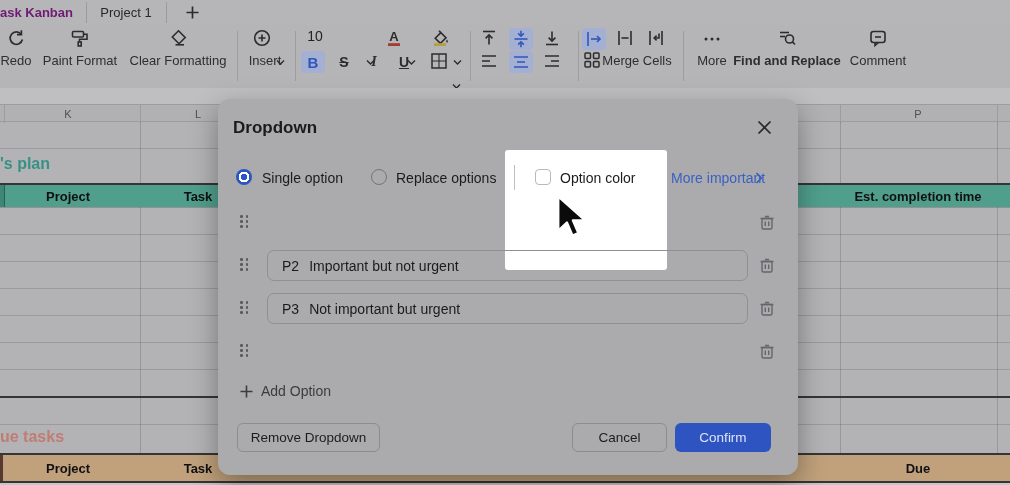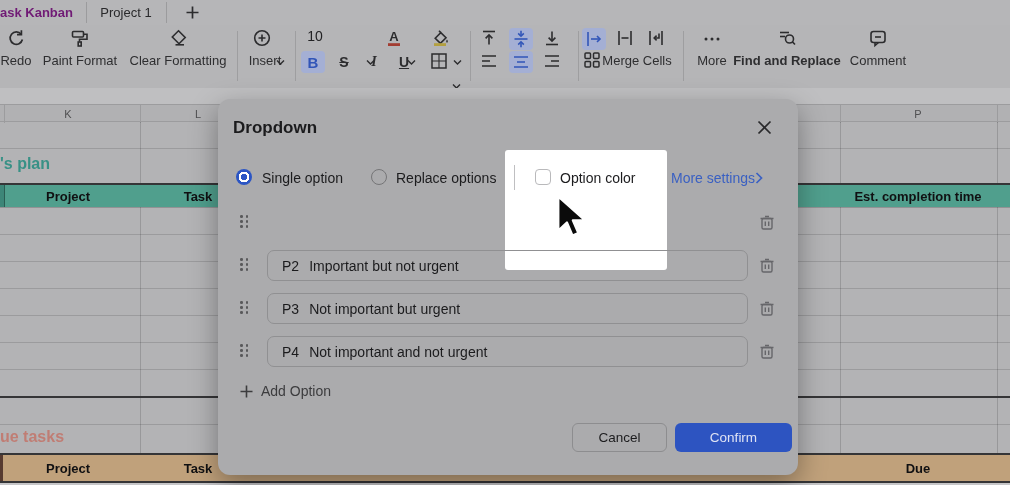--- a/index.html
+++ b/index.html
@@ -309,21 +309,21 @@
     <span class="radio sel" style="left:18px;"></span>
     <span class="dlabel" style="left:44px;">Single option</span>
     <span class="radio unsel" style="left:153px;"></span>
     <span class="dlabel" style="left:178px;">Replace options</span>
 
     <span class="vdiv2"></span>
 
     <span class="checkbox"></span>
     <span class="dlabel" style="left:342px;">Option color</span>
 
-    <span class="morelink">More settings</span>
+    <span class="morelink">More important</span>
     <svg class="icon" style="position:absolute;left:537px;top:73px;" width="8" height="12" viewBox="0 0 8 12">
         <polyline points="1.5,1 6.5,6 1.5,11" fill="none" stroke="#3a60c2" stroke-width="1.7"></polyline>
       </svg>
 
     <div class="optrow" style="top:108px;">
       <span class="handle">
           <i></i>
           <i></i>
           <i></i>
           <i></i>
@@ -373,41 +373,40 @@
     </div>
     <div class="optrow" style="top:237px;">
       <span class="handle">
           <i></i>
           <i></i>
           <i></i>
           <i></i>
           <i></i>
           <i></i>
         </span>
-      <div class="optinput">
-        <span class="optcode">P4</span>
-        <span>Not important and not urgent</span>
-      </div>
       <svg class="icon" style="position:absolute;left:541px;top:7px;" width="16" height="17" viewBox="0 0 16 17" fill="none" stroke="#66666a" stroke-width="1.4">
           <rect x="3" y="4.5" width="10" height="10.5" rx="1.5"></rect>
           <path d="M1.5 4.5 H14.5 M6 2.5 H10 M6.3 7.5 V12 M9.7 7.5 V12"></path>
         </svg>
     </div>
 
     <div class="addrow">
       <svg class="icon" style="margin-right:8px;" width="13" height="13" viewBox="0 0 13 13">
           <path d="M6.5 0.5 V12.5 M0.5 6.5 H12.5" stroke="#3c3c3e" stroke-width="1.6"></path>
         </svg>
       <span>Add Option</span>
     </div>
 
+    <div class="btn" style="left:19px;width:143px;">
+        <span>Remove Dropdown</span>
+      </div>
     <div class="btn" style="left:354px;width:95px;">
         <span>Cancel</span>
       </div>
-    <div class="btn primary" style="left:457px;width:117px;">
+    <div class="btn primary" style="left:457px;width:96px;">
         <span>Confirm</span>
       </div>
   </div>
 
   <svg class="icon abs" style="left:555px;top:194px;" width="34" height="46" viewBox="0 0 22 30">
     <path d="M2 1.5 L2 24 L7.7 18.7 L11.3 27.2 L15.2 25.5 L11.6 17.2 L19.6 17.2 Z" fill="#0b0b0b" stroke="#ffffff" stroke-width="1.6" stroke-linejoin="round"></path>
   </svg>
 
 </div>
 

